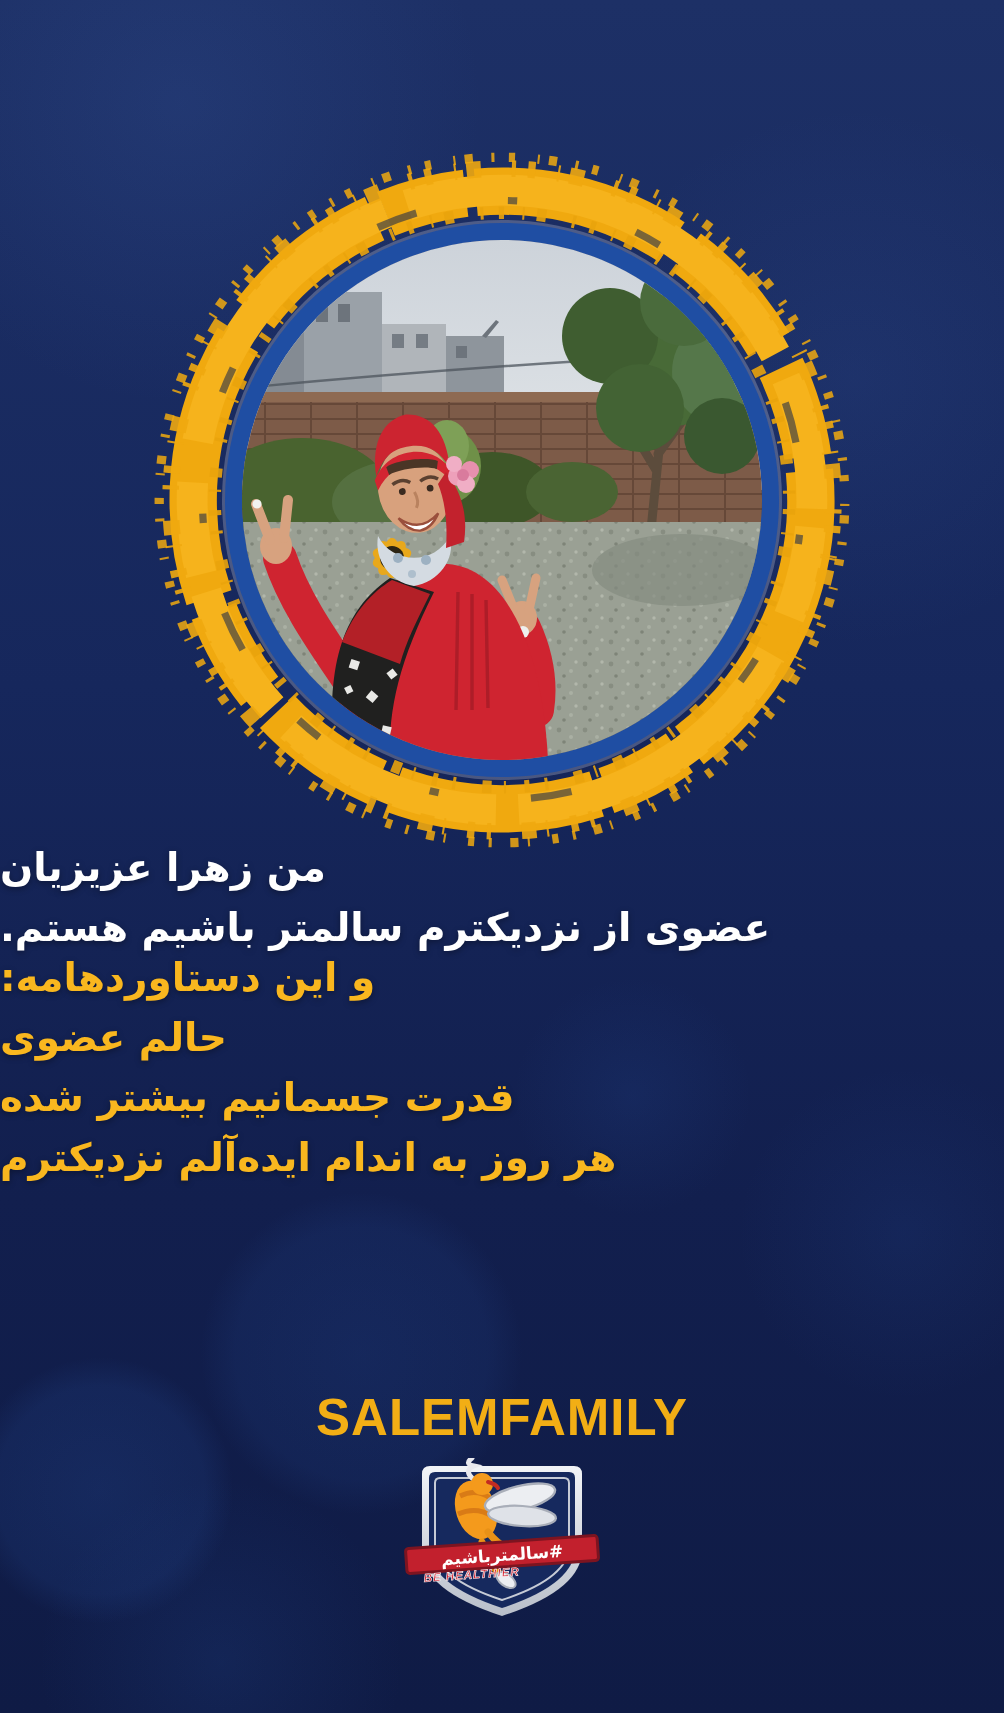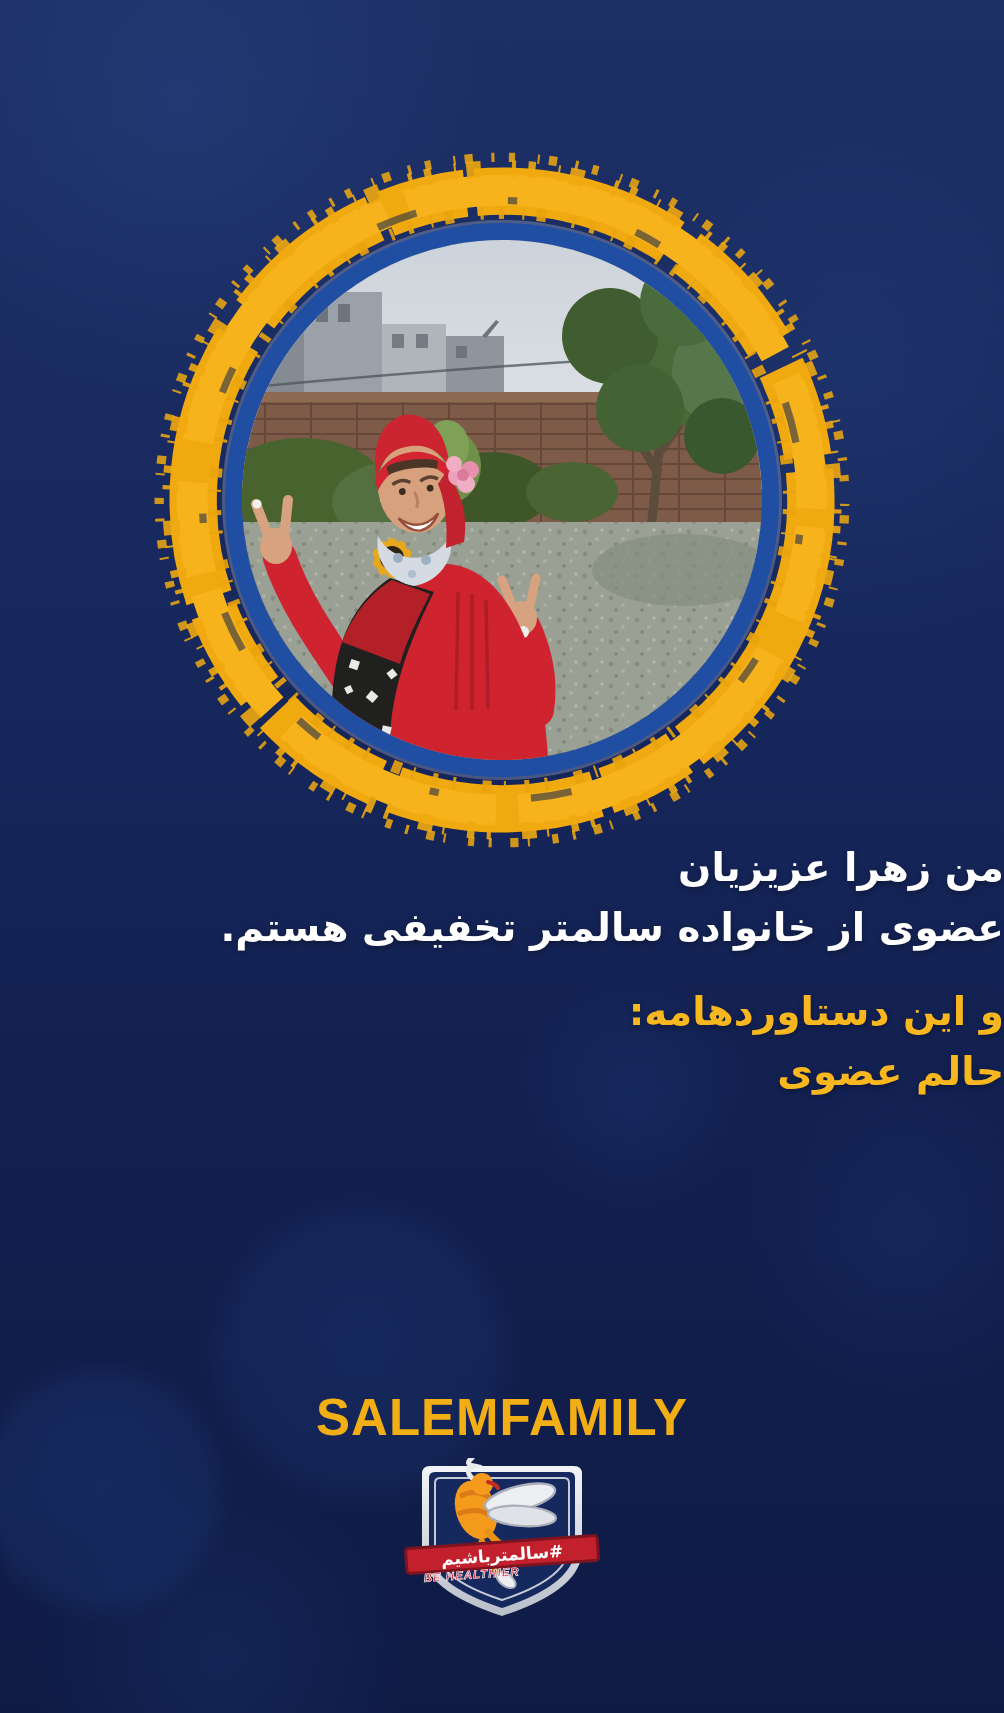--- a/index.html
+++ b/index.html
@@ -14,21 +14,21 @@
       radial-gradient(circle 260px at 22% 97%, rgba(44,92,178,.15) 0%, rgba(44,92,178,0) 70%),
       radial-gradient(circle 420px at 18% 6%, rgba(72,114,196,.14) 0%, rgba(72,114,196,0) 72%),
       radial-gradient(circle 360px at 85% 22%, rgba(72,114,196,.10) 0%, rgba(72,114,196,0) 75%),
       linear-gradient(180deg,#1d3066 0%,#16275c 40%,#121f4e 70%,#0f1b45 100%);
   }
   .frame-wrap{position:absolute;left:152px;top:150px;width:700px;height:700px;}
   .photo-circle{
     position:absolute;left:242px;top:240px;width:520px;height:520px;
     border-radius:50%;overflow:hidden;box-shadow:0 0 0 17px #1f4ea3,0 0 0 20px rgba(230,236,246,.25);
   }
-  .txt{position:absolute;left:0;width:100%;text-align:right;direction:rtl;}
+  .txt{position:absolute;left:0;width:100%;text-align:left;direction:rtl;}
   .fa{font-family:"DejaVu Sans",sans-serif;font-weight:700;}
   .white{color:#ffffff;}
   .gold{color:#f9b71f;}
   .line{font-size:39px;line-height:60px;text-shadow:0 2px 6px rgba(0,0,0,.35);}
   .promo{
     position:absolute;left:0;width:100%;text-align:center;
     font-family:"Liberation Sans","DejaVu Sans",sans-serif;
     font-weight:700;font-size:51px;letter-spacing:1px;color:#f2ae15;
   }
   .logo-wrap{position:absolute;left:402px;top:1458px;width:200px;height:165px;}
@@ -181,26 +181,28 @@
           <circle cx="224" cy="244" r="9" fill="#f0aec5"></circle>
           <circle cx="212" cy="224" r="8" fill="#f0aec5"></circle>
           <circle cx="221" cy="235" r="6" fill="#d97b9d"></circle>
         </g>
       </g>
     </svg>
   </div>
 
   <div class="txt" style="top:838px;">
     <div class="fa white line">من زهرا عزیزیان</div>
-    <div class="fa white line">عضوی از خانواده سالمتر تخفیفی هستم.</div>
-  </div>
-
-  <div class="txt" style="top:982px;">
+    <div class="fa white line">عضوی از نزدیکترم سالمتر باشیم هستم.</div>
+  </div>
+
+  <div class="txt" style="top:948px;">
     <div class="fa gold line">و این دستاوردهامه:</div>
     <div class="fa gold line">حالم عضوی</div>
+    <div class="fa gold line">قدرت جسمانیم بیشتر شده</div>
+    <div class="fa gold line">هر روز به اندام ایده‌آلم نزدیکترم</div>
   </div>
 
 
   <div class="promo" style="top:1388px;">SALEMFAMILY</div>
 
   <div class="logo-wrap">
     <svg width="200" height="165" viewBox="0 0 200 165">
       <defs>
         <linearGradient id="shieldEdge" x1="0" y1="0" x2="0" y2="1">
           <stop offset="0" stop-color="#f2f4f7"></stop>

